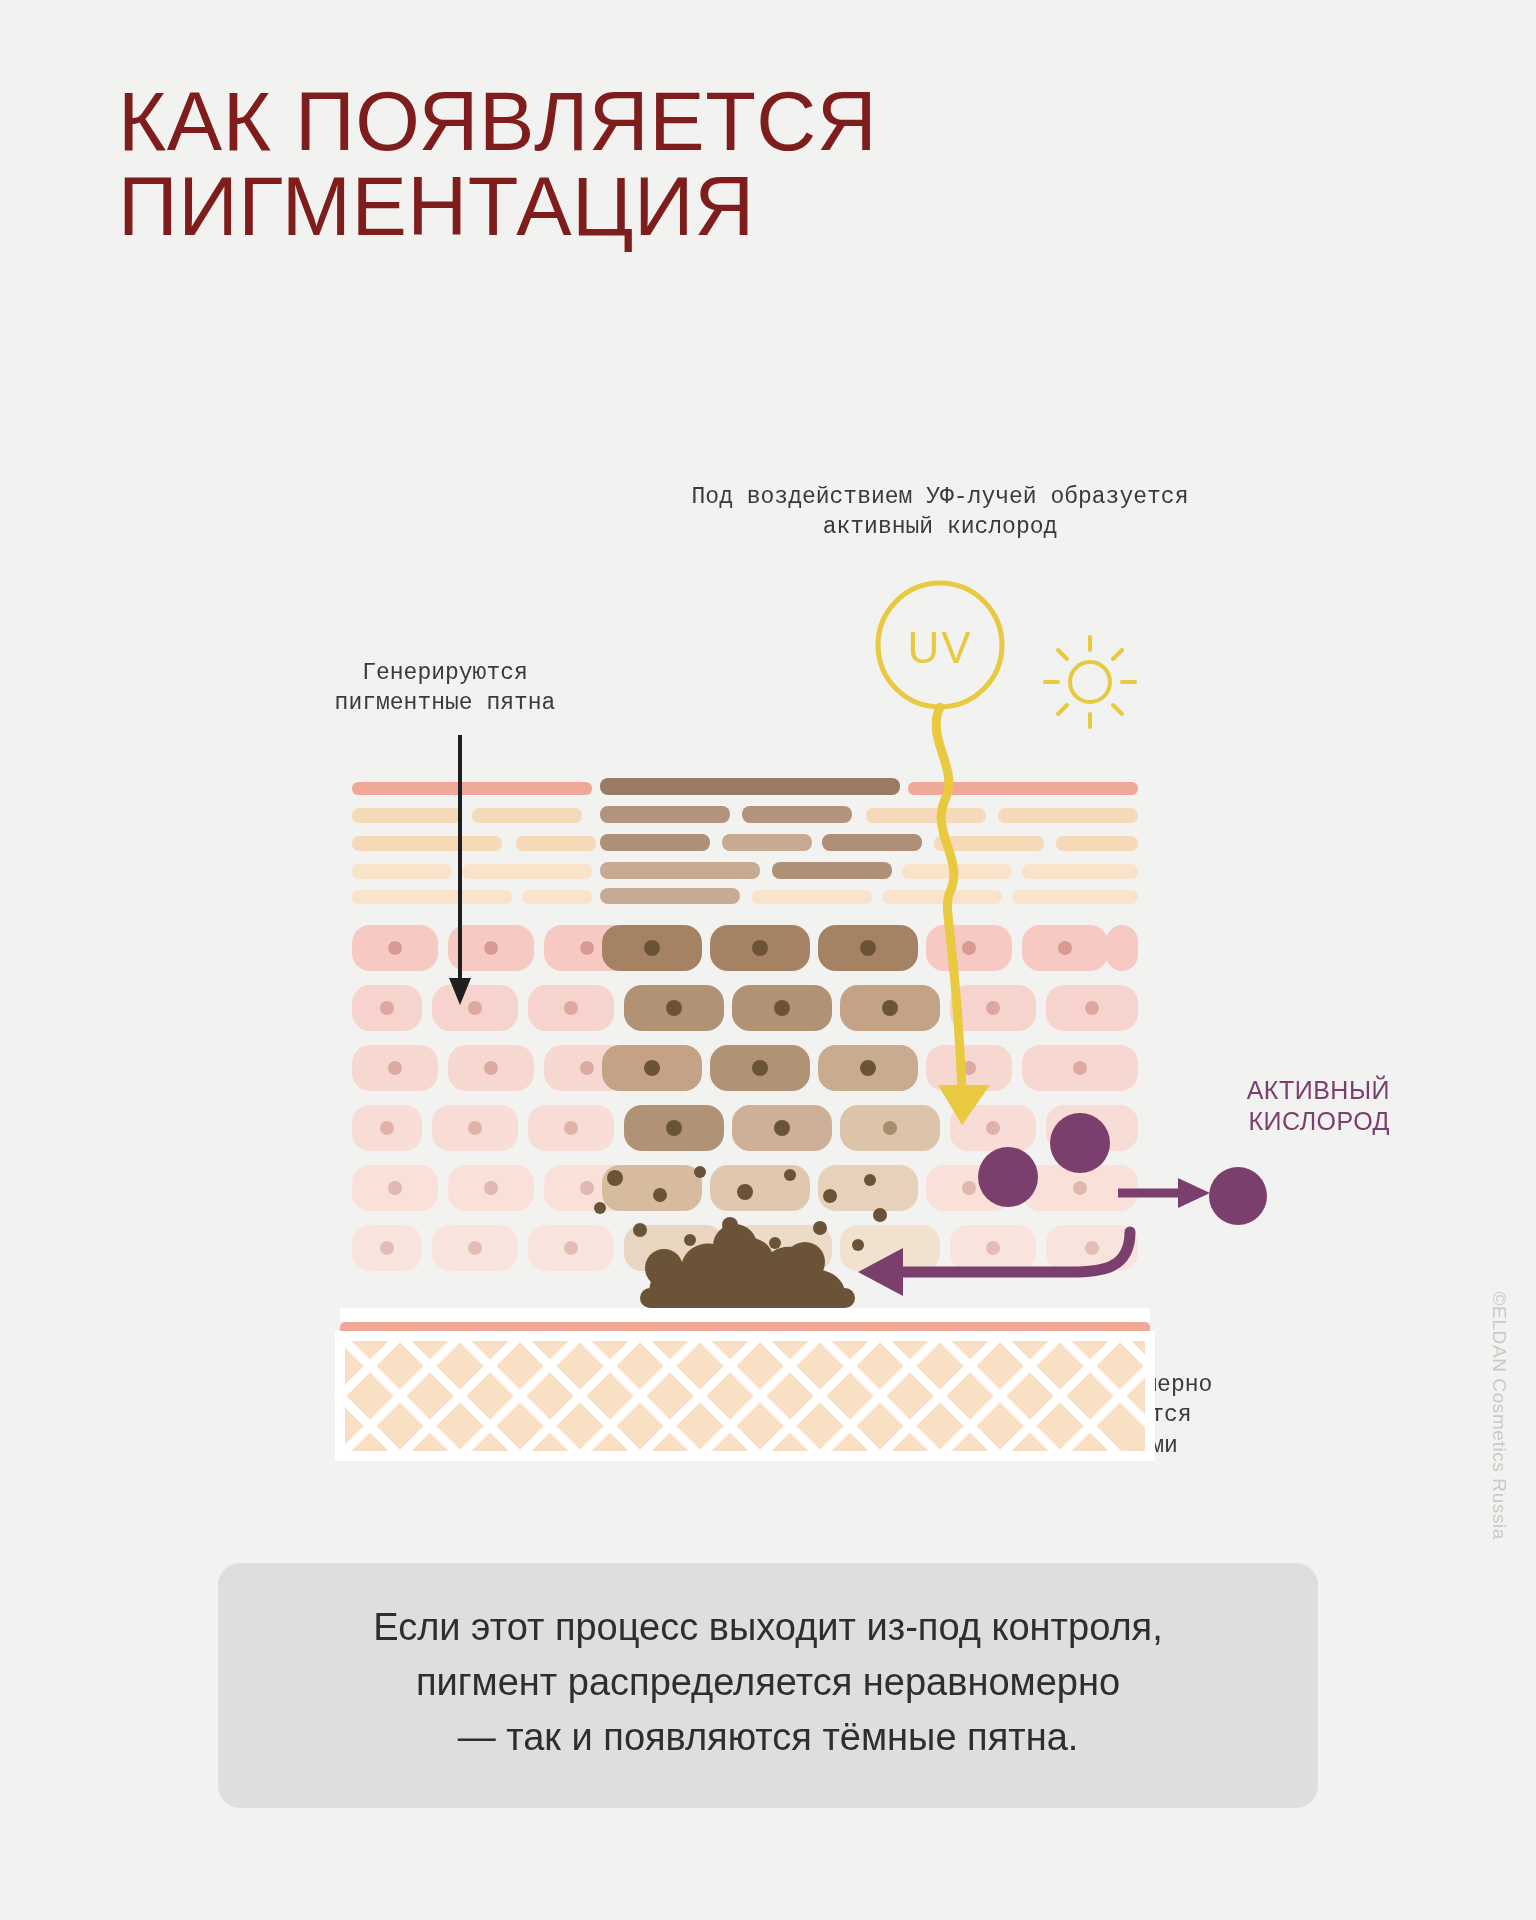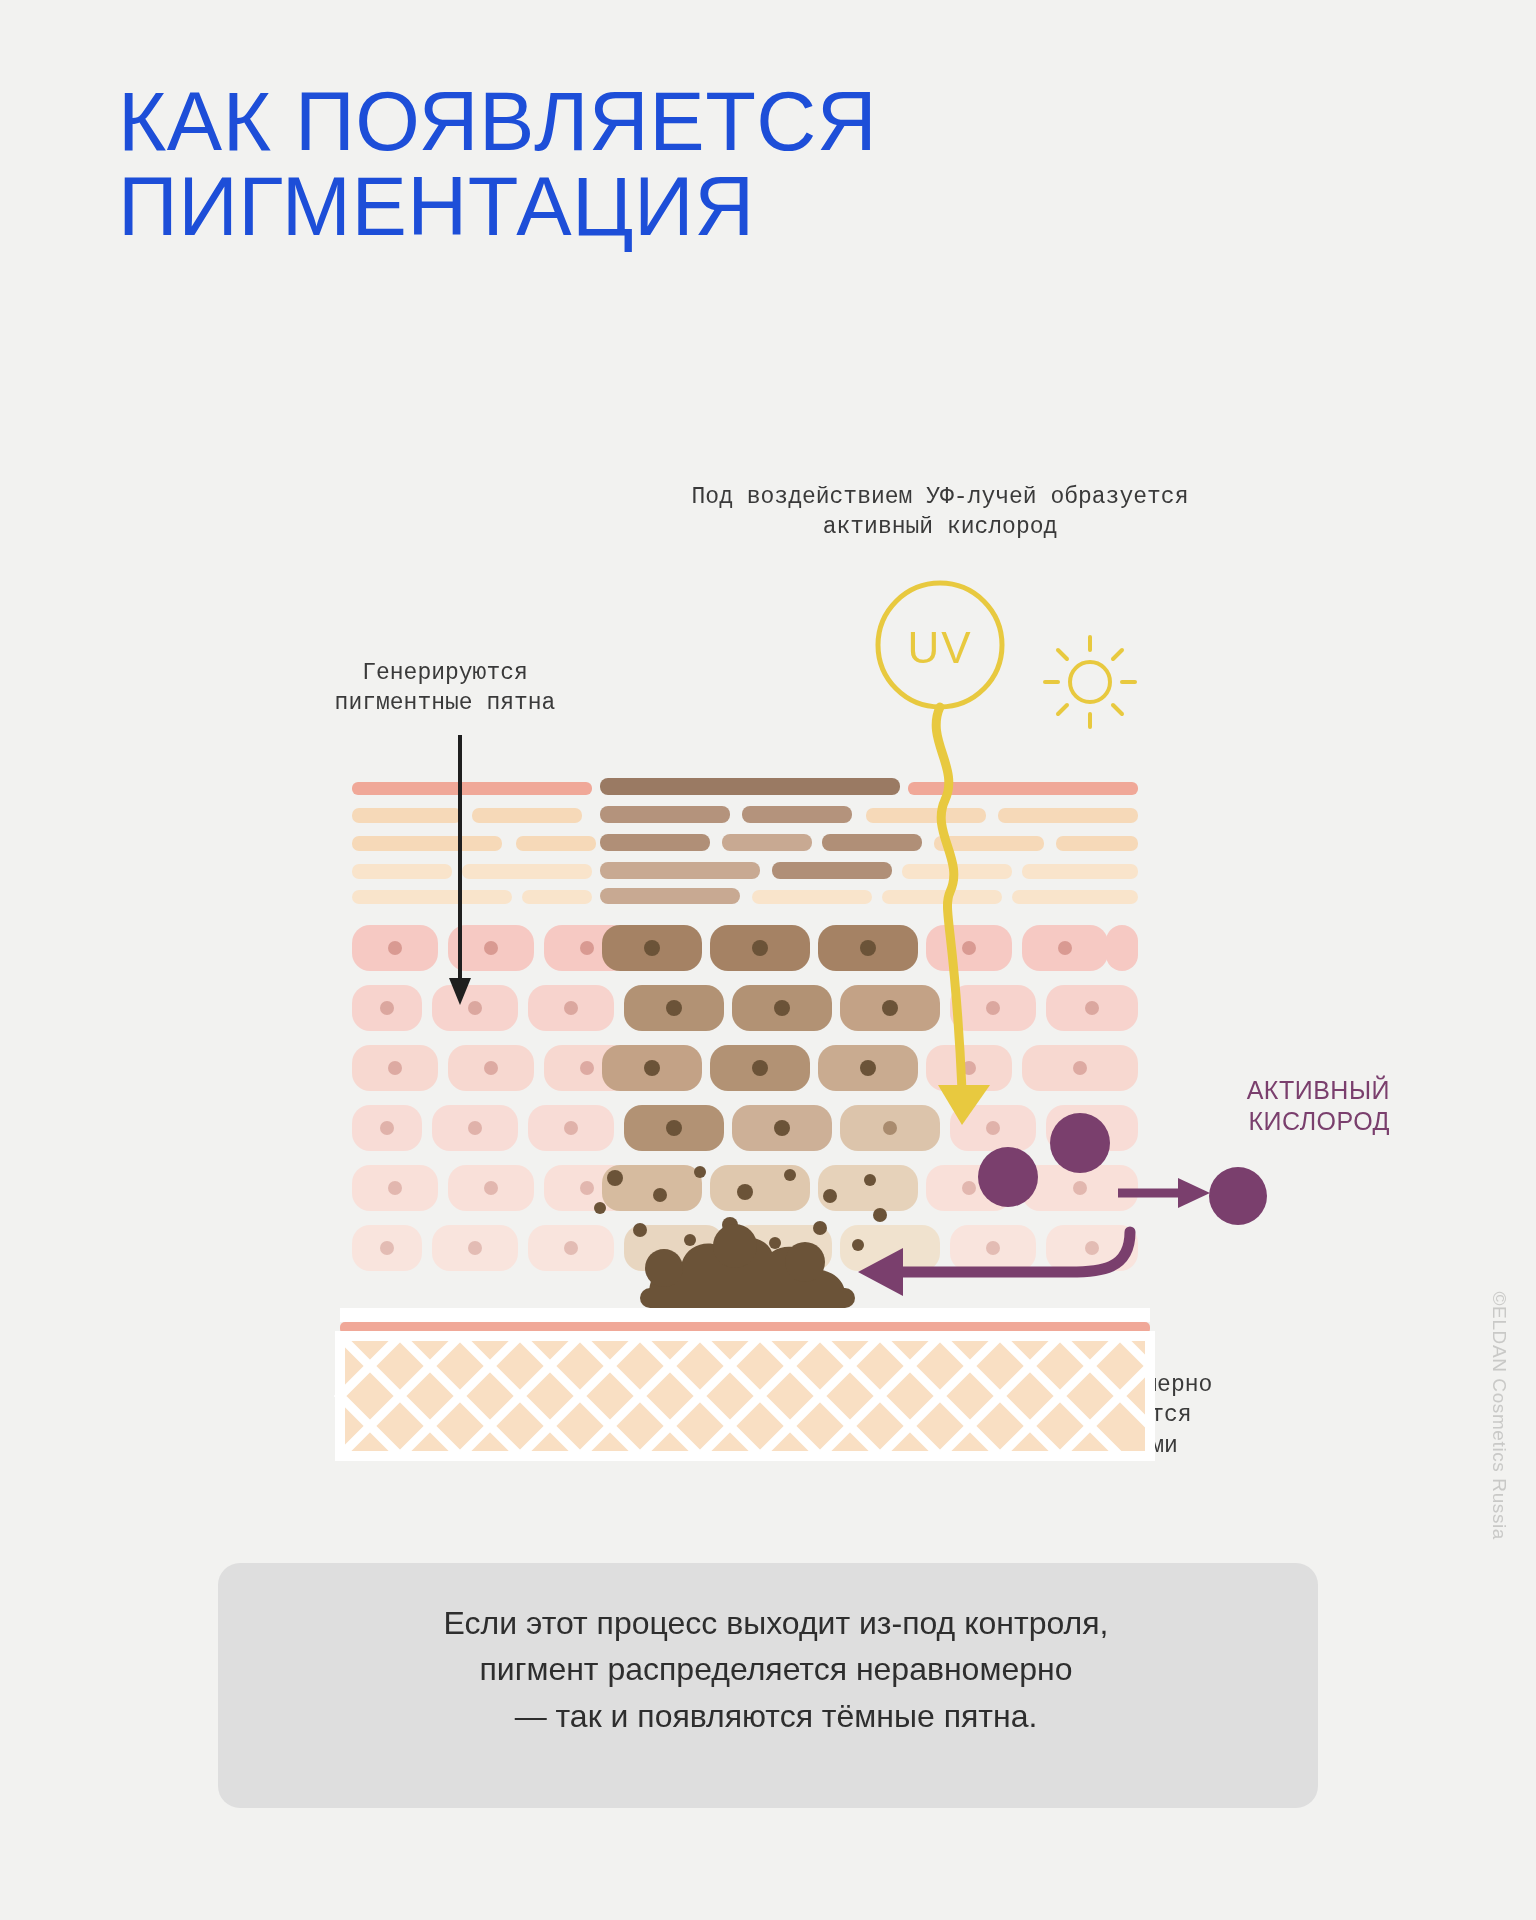--- a/index.html
+++ b/index.html
@@ -12,21 +12,21 @@
     overflow:hidden;
   }
   .title{
     position:absolute;
     left:118px;
     top:80px;
     font-size:83px;
     line-height:1.02;
     letter-spacing:0.5px;
     font-weight:400;
-    color:#1d4ed8;
+    color:#7f1d1d;
     white-space:pre-line;
   }
   .caption{
     position:absolute;
     font-size:23px;
     line-height:1.32;
     color:#3a3a3a;
     text-align:center;
     font-family:Liberation Mono, monospace;
   }
@@ -67,25 +67,24 @@
     left:218px; top:1563px;
     width:1100px; height:245px;
     background:#dedede;
     border-radius:22px;
   }
   .bottom-text{
     position:absolute;
     left:218px; top:1600px;
     width:1100px;
     text-align:center;
-    font-size:32px;
+    font-size:38px;
     line-height:1.45;
     color:#2e2e2e;
     white-space:pre-line;
-    padding-left:8px;
   }
   .watermark{
     position:absolute;
     right:26px; top:1540px;
     transform:rotate(90deg);
     transform-origin:right top;
     font-size:19px;
     color:#c9c9c7;
     letter-spacing:0.6px;
     white-space:nowrap;

